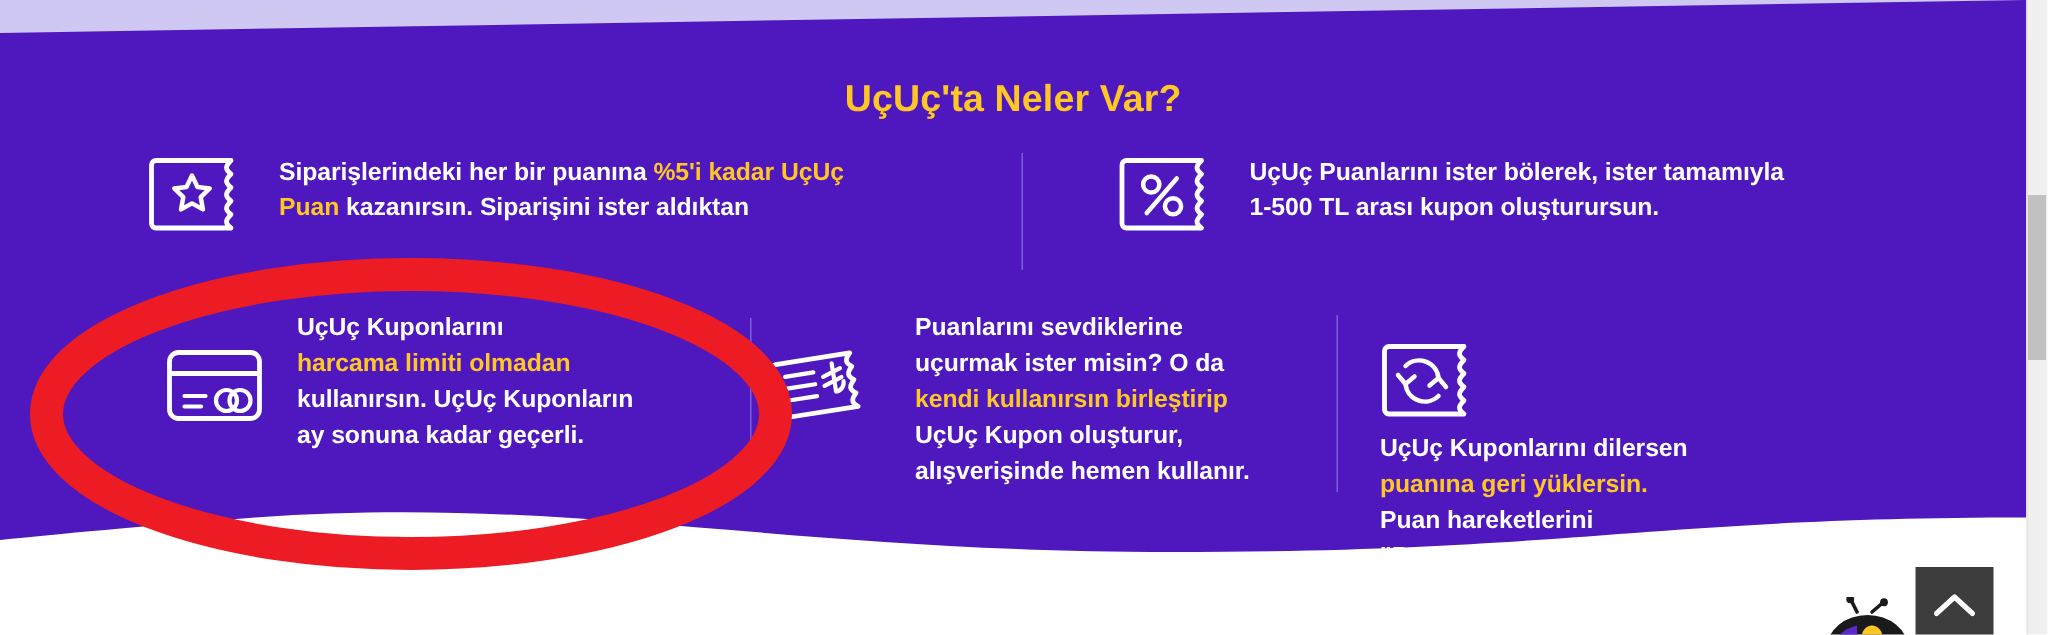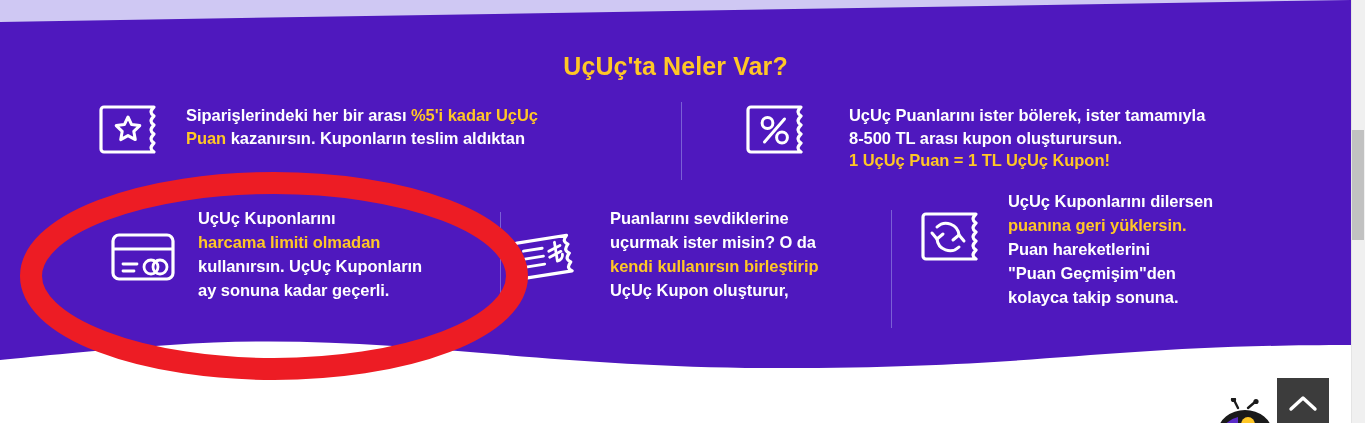--- a/index.html
+++ b/index.html
@@ -77,24 +77,24 @@
     font-size: 16.5px;
     font-weight: bold;
     line-height: 22.5px;
     letter-spacing: -0.05px;
   }
 
   .hl { color: #ffc726; margin-top: 40px; }
 
   
   #feat-puan   { left: 98px;  top: 104px; width: 540px; }
-  #feat-kupon  { left: 745px; top: 104px; width: 545px; gap: 16px; }
+  #feat-kupon  { left: 745px; top: 104px; width: 545px; }
   #feat-limit  { left: 110px;  top: 206px; width: 400px; }
   #feat-hediye { left: 512px; top: 206px; width: 370px; }
-  #feat-geri   { left: 920px; top: 189px; width: 370px; }
+  #feat-geri   { left: 920px; top: 206px; width: 370px; flex-direction: column; }
 
   #feat-limit .ftext,
   #feat-hediye .ftext,
   #feat-geri .ftext { line-height: 24px; }
 
   #feat-hediye .ficon { margin-right: 20px; margin-top: 22px; }
   #feat-limit .ficon  { margin-top: 26px; }
   #feat-geri .ficon   { margin-top: 22px; }
 
   .divider {
@@ -160,38 +160,37 @@
     <div class="divider" id="div-bot-b"></div>
 
     <div class="feature" id="feat-puan">
       <span class="ficon">
         <svg width="72" height="54" viewBox="0 0 72 54">
           <path d="M6,3 H56 c-4,4 -4,6 0,9 c-4,4 -4,6 0,9 c-4,4 -4,6 0,9 c-4,4 -4,6 0,9 c-4,4 -4,6 0,9 H6 a3,3 0 0 1 -3,-3 V6 a3,3 0 0 1 3,-3 Z" fill="none" stroke="#ffffff" stroke-width="3.2" stroke-linejoin="round"></path>
           <path d="M30,13 l3.6,7.6 8.2,1 -6,5.8 1.5,8.2 -7.3,-4 -7.3,4 1.5,-8.2 -6,-5.8 8.2,-1 Z" fill="none" stroke="#ffffff" stroke-width="3" stroke-linejoin="round"></path>
         </svg>
       </span>
       <div class="ftext">
-          <div><span>Siparişlerindeki her bir arası </span><span class="hl">%5'i kadar UçUç</span></div>
-          <div><span class="hl">Puan</span><span> kazanırsın. Kuponların teslim aldıktan</span></div>
+          <div><span>Siparişlerindeki her bir puanına </span><span class="hl">%5'i kadar UçUç</span></div>
+          <div><span class="hl">Puan</span><span> kazanırsın. Siparişini ister aldıktan</span></div>
         </div>
     </div>
 
     <div class="feature" id="feat-kupon">
       <span class="ficon">
         <svg width="72" height="54" viewBox="0 0 72 54">
           <path d="M6,3 H56 c-4,4 -4,6 0,9 c-4,4 -4,6 0,9 c-4,4 -4,6 0,9 c-4,4 -4,6 0,9 c-4,4 -4,6 0,9 H6 a3,3 0 0 1 -3,-3 V6 a3,3 0 0 1 3,-3 Z" fill="none" stroke="#ffffff" stroke-width="3.2" stroke-linejoin="round"></path>
           <circle cx="22.5" cy="19" r="5.4" fill="none" stroke="#ffffff" stroke-width="3"></circle>
           <circle cx="37" cy="33.5" r="5.4" fill="none" stroke="#ffffff" stroke-width="3"></circle>
           <line x1="39.5" y1="15" x2="19.5" y2="38" stroke="#ffffff" stroke-width="3" stroke-linecap="round"></line>
         </svg>
       </span>
       <div class="ftext">
           <div><span>UçUç Puanlarını ister bölerek, ister tamamıyla</span></div>
-          <div><span>8-500 TL arası kupon oluşturursun.</span></div>
-          <div><span class="hl">1 UçUç Puan = 1 TL UçUç Kupon!</span></div>
+          <div><span>1-500 TL arası kupon oluşturursun.</span></div>
         </div>
     </div>
 
     <div class="feature" id="feat-limit">
       <span class="ficon">
         <svg width="72" height="54" viewBox="0 0 72 54">
           <rect x="3" y="3" width="60" height="44" rx="6" ry="6" fill="none" stroke="#ffffff" stroke-width="3.2"></rect>
           <line x1="3" y1="17" x2="63" y2="17" stroke="#ffffff" stroke-width="3.2"></line>
           <line x1="13" y1="32" x2="27" y2="32" stroke="#ffffff" stroke-width="2.8" stroke-linecap="round"></line>
           <line x1="13" y1="39" x2="24" y2="39" stroke="#ffffff" stroke-width="2.8" stroke-linecap="round"></line>
@@ -219,20 +218,21 @@
             <line x1="38" y1="23" x2="50" y2="19" stroke="#ffffff" stroke-width="2.8" stroke-linecap="round"></line>
             <line x1="38" y1="29" x2="50" y2="25" stroke="#ffffff" stroke-width="2.8" stroke-linecap="round"></line>
           </g>
         </svg>
       </span>
       <div class="ftext">
           <div><span>Puanlarını sevdiklerine</span></div>
           <div><span>uçurmak ister misin? O da</span></div>
           <div><span class="hl">kendi kullanırsın birleştirip</span></div>
           <div><span>UçUç Kupon oluşturur,</span></div>
+          <div><span>alışverişinde hemen kullanır.</span></div>
         </div>
     </div>
 
     <div class="feature" id="feat-geri">
       <span class="ficon">
         <svg width="72" height="54" viewBox="0 0 72 54">
           <path d="M6,3 H56 c-4,4 -4,6 0,9 c-4,4 -4,6 0,9 c-4,4 -4,6 0,9 c-4,4 -4,6 0,9 c-4,4 -4,6 0,9 H6 a3,3 0 0 1 -3,-3 V6 a3,3 0 0 1 3,-3 Z" fill="none" stroke="#ffffff" stroke-width="3.2" stroke-linejoin="round"></path>
           <path d="M17,28 a13,13 0 0 0 22,8" fill="none" stroke="#ffffff" stroke-width="3" stroke-linecap="round"></path>
           <path d="M39,24 a13,13 0 0 0 -22,-8" fill="none" stroke="#ffffff" stroke-width="3" stroke-linecap="round"></path>
           <path d="M12,22 l5,6 6,-5" fill="none" stroke="#ffffff" stroke-width="3" stroke-linecap="round" stroke-linejoin="round"></path>

